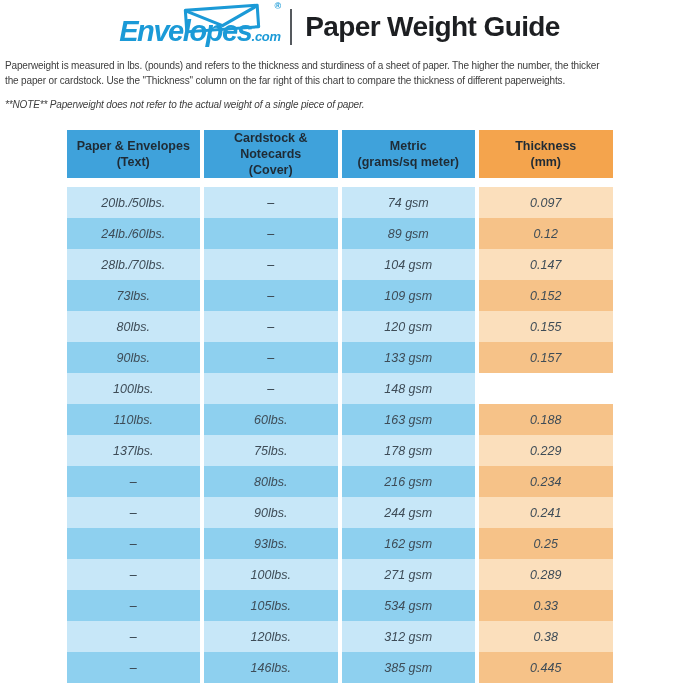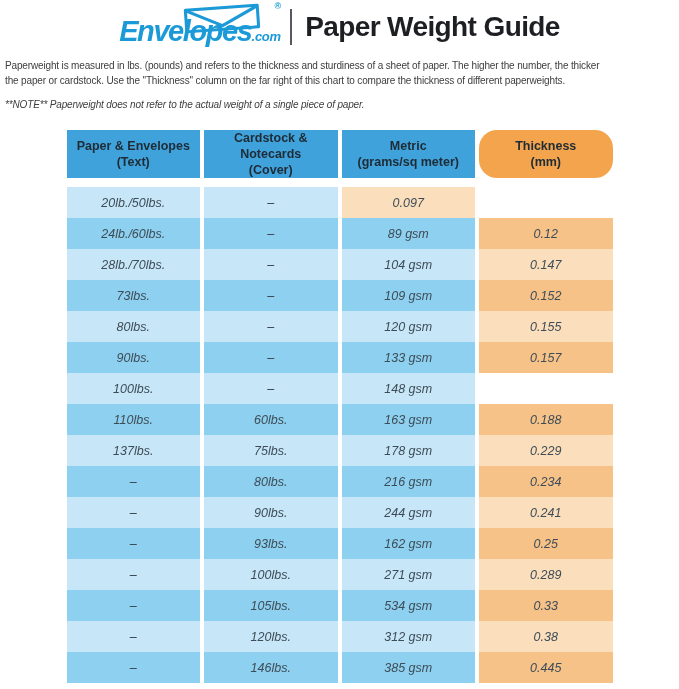--- a/index.html
+++ b/index.html
@@ -42,21 +42,21 @@
   .thead, .tr {
     display:grid; grid-template-columns:repeat(4, 133.5px); column-gap:4px;
   }
   .thead { height:48px; margin-bottom:9px; }
   .th {
     display:flex; flex-direction:column; justify-content:center; align-items:center;
     text-align:center; font-weight:bold; font-size:12.5px; line-height:16px;
     color:#1f2b35;
   }
   .th.blue   { background:#3fa2db; }
-  .th.orange { background:#f4a44d;border-radius:18px; }
+  .th.orange { background:#f4a44d; }
   .tr { height:31px; }
   .td {
     display:flex; align-items:center; justify-content:center;
     font-style:italic; font-size:12.5px; color:#3e4c57;
   }
   .tr:nth-child(odd)  .td.b { background:#c7e7f8; }
   .tr:nth-child(even) .td.b { background:#8ed0ef; }
   .tr:nth-child(odd)  .td.o { background:#fbdfbc; }
   .tr:nth-child(even) .td.o { background:#f6c288; }
 </style>
@@ -99,20 +99,21 @@
     <div class="th orange">
       <span>Thickness</span>
       <span>(mm)</span>
     </div>
   </div>
 
   <div class="tbody">
     <div class="tr">
       <div class="td b">20lb./50lbs.</div>
       <div class="td b">–</div>
+      <div class="td b">74 gsm</div>
       <div class="td o">0.097</div>
     </div>
     <div class="tr">
       <div class="td b">24lb./60lbs.</div>
       <div class="td b">–</div>
       <div class="td b">89 gsm</div>
       <div class="td o">0.12</div>
     </div>
     <div class="tr">
       <div class="td b">28lb./70lbs.</div>

